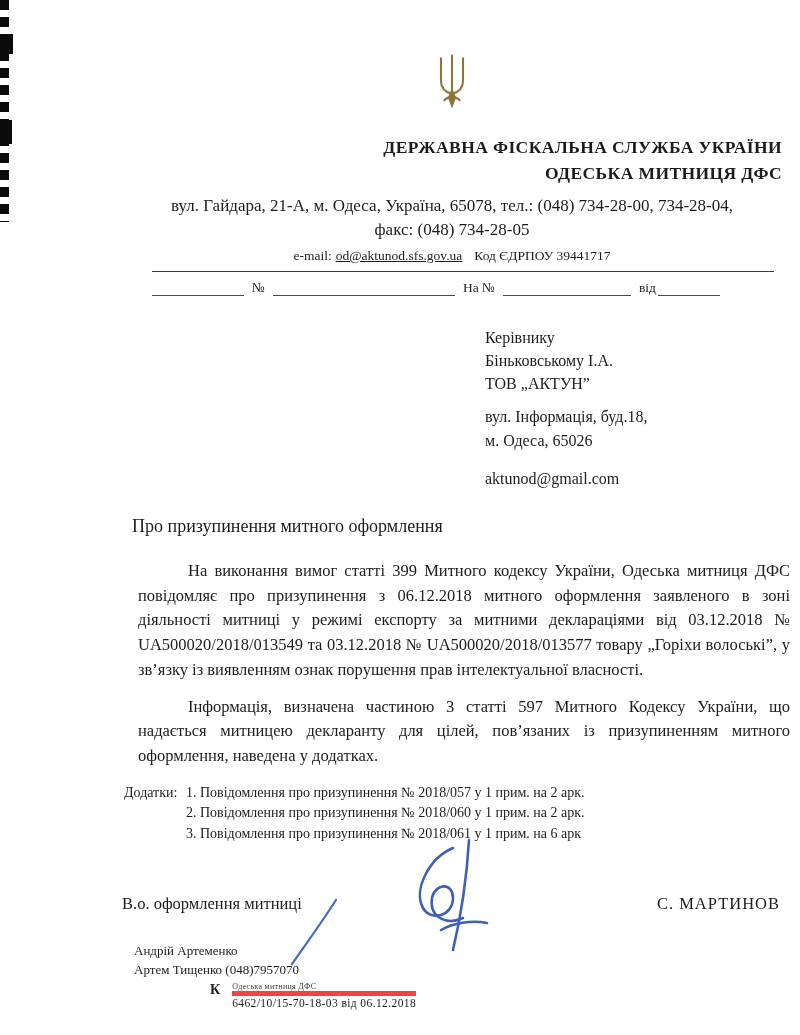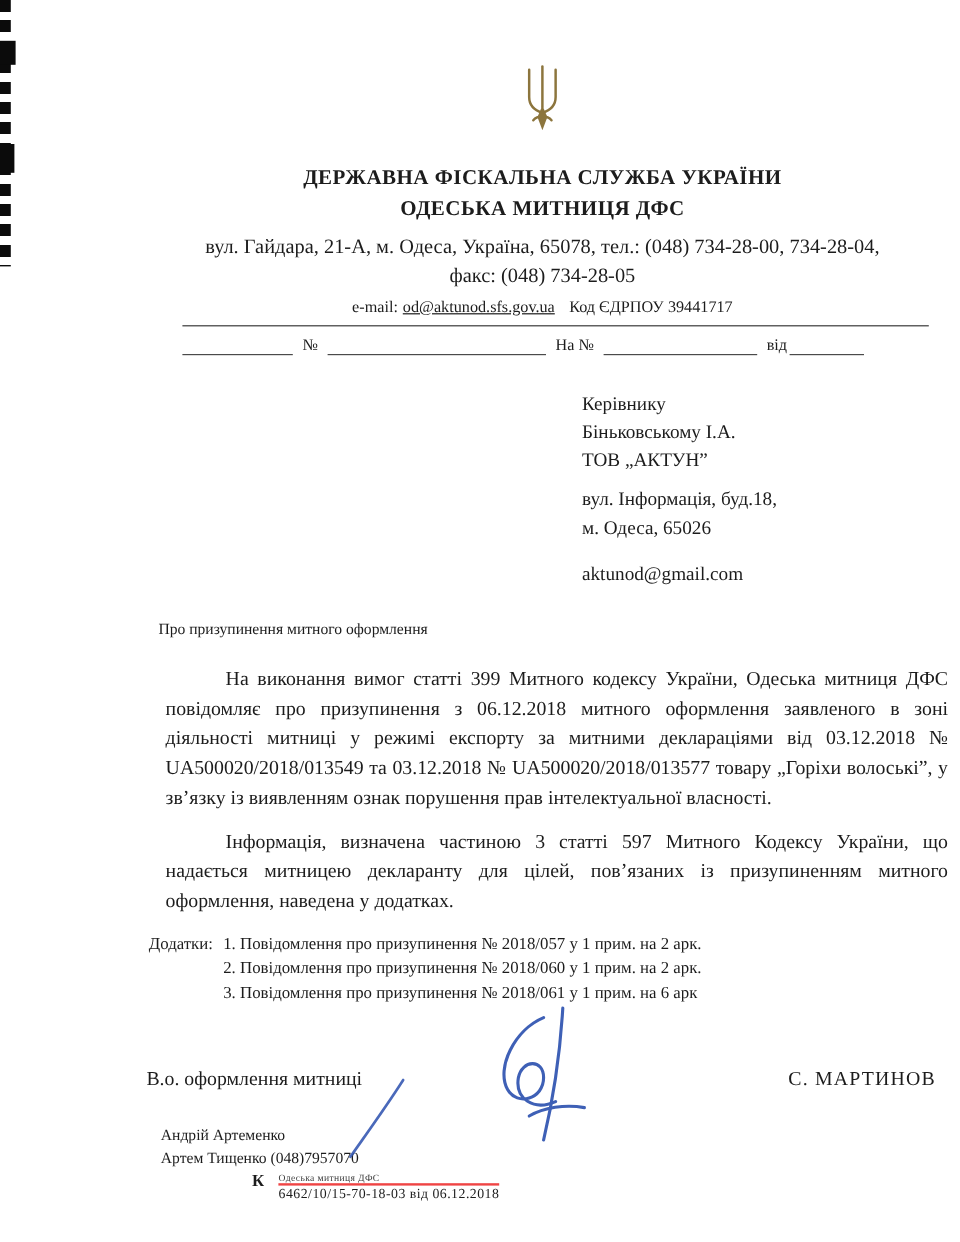--- a/index.html
+++ b/index.html
@@ -21,21 +21,21 @@
   }
   .a1 { left: 0; top: 34px; width: 13px; height: 20px; }
   .a2 { left: 0; top: 120px; width: 12px; height: 24px; }
 
   .content { width: 660px; margin-left: 122px; }
 
   .emblem { text-align: center; padding-top: 52px; height: 62px; }
   .emblem svg { height: 62px; }
 
   .org-title {
-    margin-top: 20px; text-align: center;
+    margin-top: 20px; text-align: right;
     font-weight: bold; font-size: 17.5px; line-height: 1.5; letter-spacing: .4px;
   }
   .org-address {
     margin-top: 7px; text-align: center;
     font-size: 17px; line-height: 1.45;
   }
   .email-row { margin-top: 5px; text-align: center; font-size: 13.5px; }
   .email { text-decoration: underline; margin-left: 4px; }
   .edrpou { margin-left: 12px; }
 
@@ -45,21 +45,21 @@
     margin: 6px 0 0 30px;
     display: flex; align-items: flex-end; gap: 8px;
     font-size: 13.5px; height: 18px;
   }
   .blank { display: inline-block; border-bottom: 1px solid #4a4a4a; height: 15px; }
   .b1 { width: 92px; } .b2 { width: 182px; } .b3 { width: 128px; } .b4 { width: 62px; margin-left: -6px; }
 
   .recipient { margin: 30px 0 0 363px; font-size: 16px; line-height: 1.45; }
   .gap1 { height: 10px; } .gap2 { height: 15px; }
 
-  .subject { margin: 26px 0 0 10px; font-size: 13px; }
+  .subject { margin: 26px 0 0 10px; font-size: 18px; }
 
   .body-par {
     margin: 22px 0 0 16px; width: 652px;
     font-size: 16.5px; line-height: 1.5;
     text-align: justify; text-indent: 50px;
   }
   .p2 { margin-top: 12px; }
 
   .attachments { margin: 14px 0 0 2px; font-size: 14px; line-height: 1.45; }
   .att-first { display: flex; }
@@ -71,21 +71,21 @@
     font-size: 16.5px; padding-right: 2px;
   }
   .sig-name { letter-spacing: 1px; }
 
   .footer { margin: 28px 0 0 12px; font-size: 13px; line-height: 1.45; }
 
   .stamp { margin: 3px 0 0 88px; display: flex; gap: 12px; align-items: flex-start; }
   .stamp-k { font-weight: bold; font-size: 14px; }
   .stamp-col { display: flex; flex-direction: column; }
   .stamp-org { font-size: 8px; color: #3a3a3a; letter-spacing: .3px; }
-  .stamp-num { font-size: 11.5px; letter-spacing: .4px; border-top: 2px solid #ef4444; padding-top: 1px; }
+  .stamp-num { font-size: 11.5px; letter-spacing: .4px; border-top: 5px solid #ef4444; padding-top: 1px; }
 
   .signature-ink { position: absolute; left: 395px; top: 836px; }
   .pen-mark { position: absolute; left: 284px; top: 896px; }
 </style>
 </head>
 <body>
 
 <div class="page">
 
   <div class="artifact artifact-col"></div>

